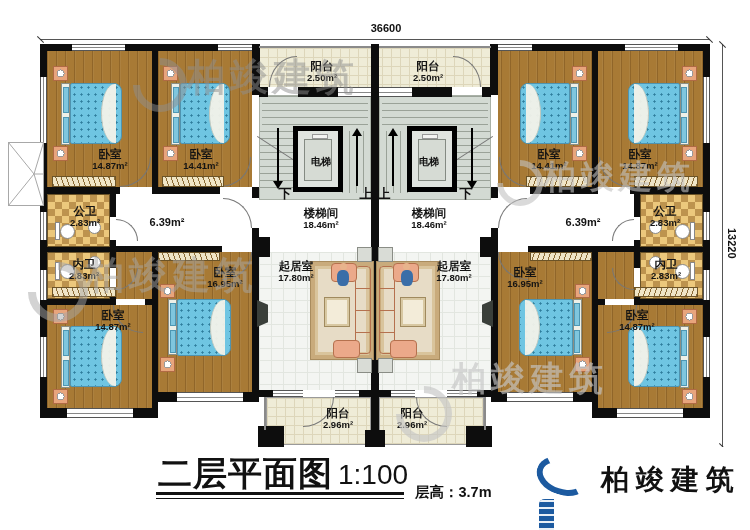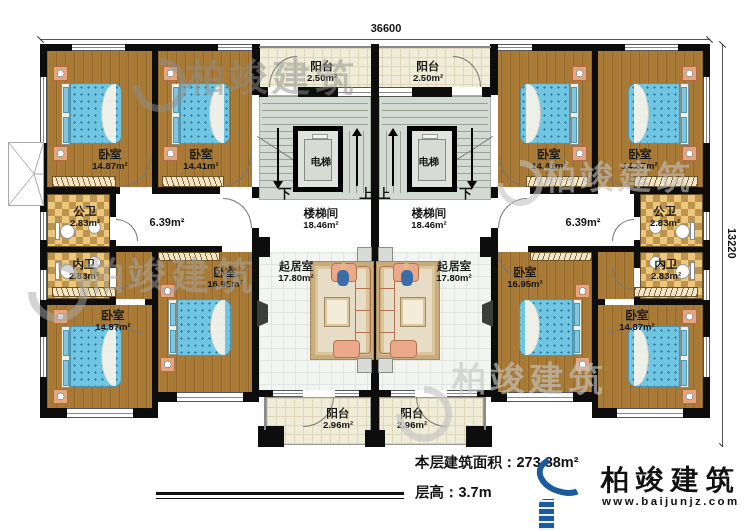--- a/index.html
+++ b/index.html
@@ -508,29 +508,27 @@
     <div class="wm-site" style="position:absolute;left:58px;top:46px;font-size:15px;"></div>
   </div>
   <div class="wm" style="left:396px;top:356px;color:#c6c6c6;opacity:.65;">
     <div class="wm-ring" style="left:0;top:30px;width:42px;height:42px;border-width:7px;"></div>
     <div class="wm-name" style="position:absolute;left:56px;top:0;font-size:34px;">柏竣建筑</div>
     <div class="wm-site" style="position:absolute;left:56px;top:40px;font-size:14px;"></div>
   </div>
  </div>
 
  <div class="footer">
+   <div class="title-cn">二层平面图</div>
+   <div class="title-scale">1:100</div>
    <div class="rule1"></div>
    <div class="rule2"></div>
-   <div class="stat stat1">
-     <span>本层建筑面积：</span><span>273.88m²</span>
-   </div>
    <div class="stat stat2">
      <span>层高：</span><span>3.7m</span>
    </div>
    <div style="left:536px;top:10px;width:64px;height:62px;">
      <div class="logo-swoosh"></div>
      <div class="logo-b-blue"></div>
 
    </div>
    <div class="brand-name">柏竣建筑</div>
-   <div class="brand-site">www.baijunjz.com</div>
  </div>
 </div>
 
 </body></html>

